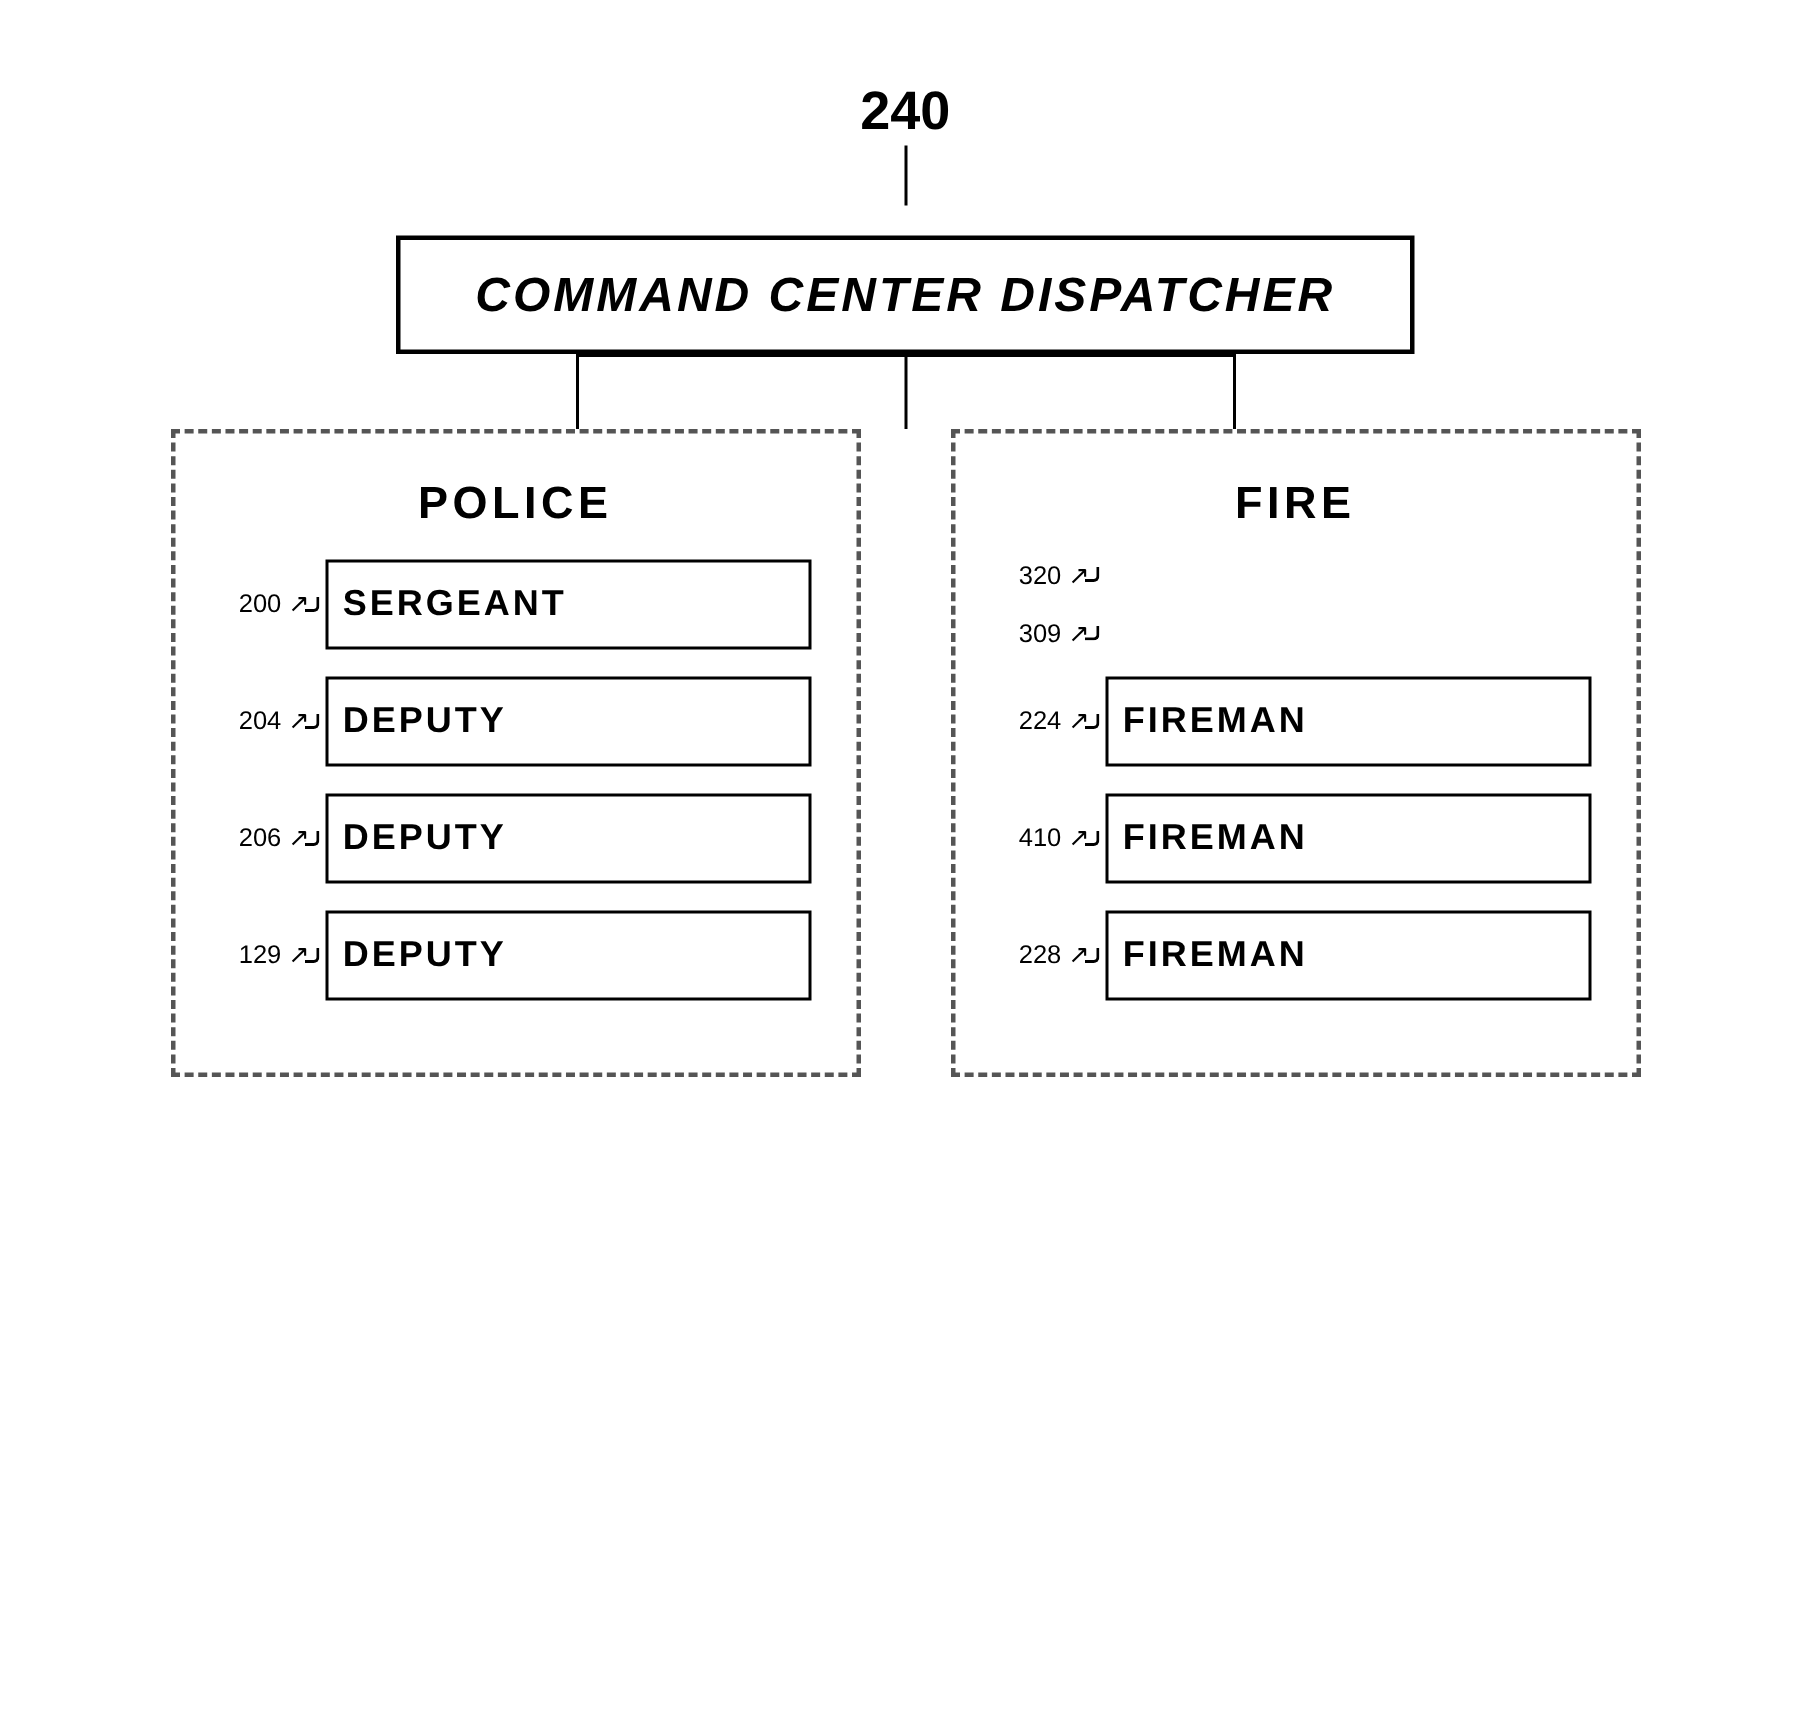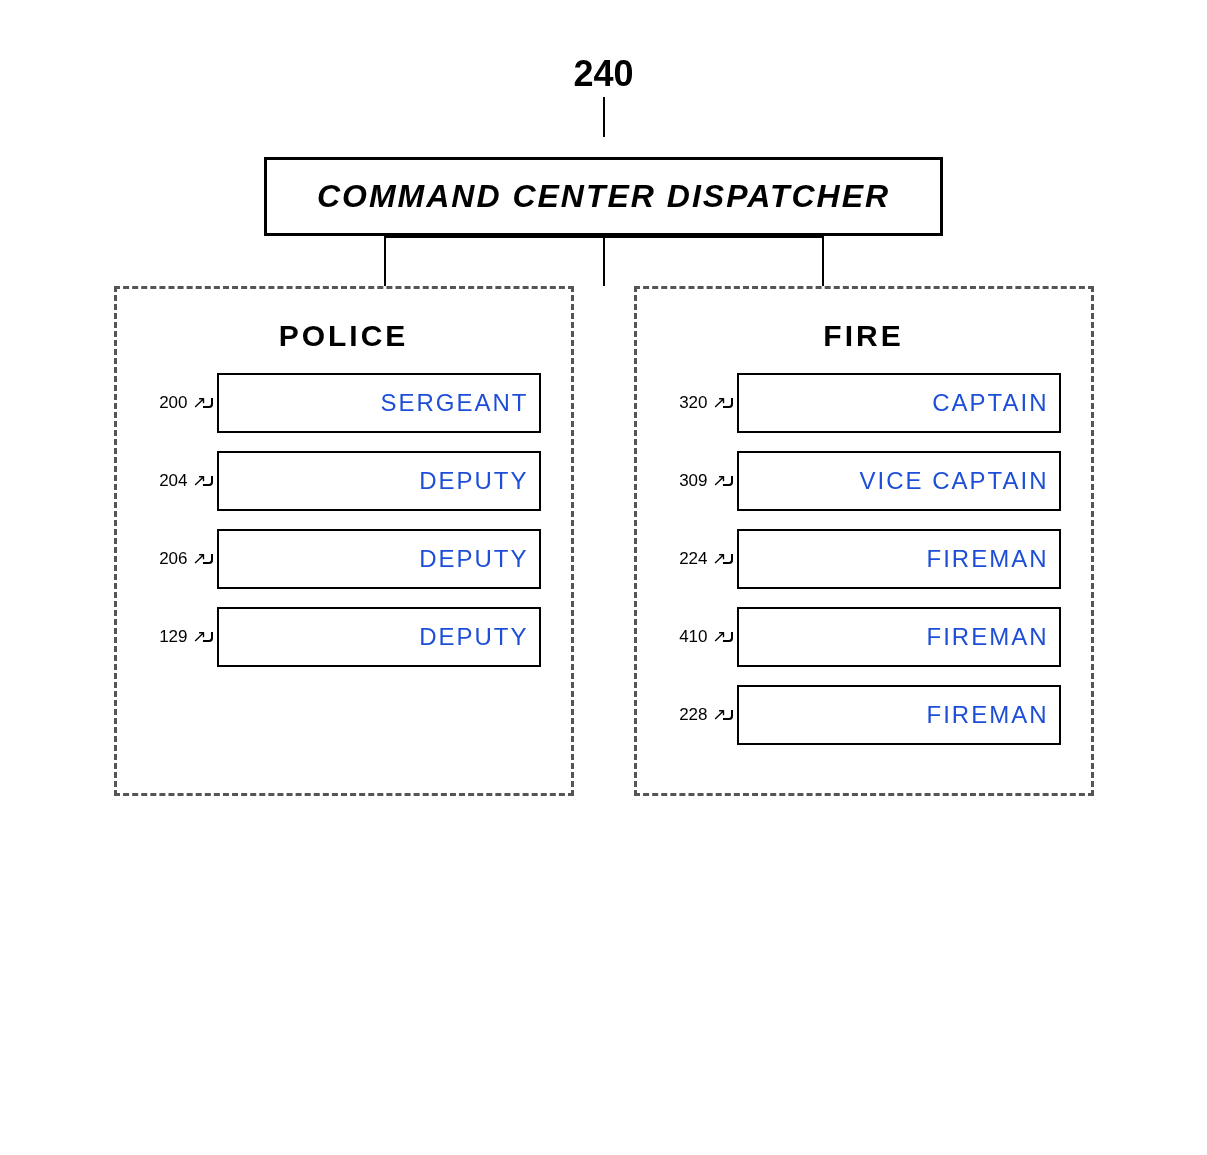--- a/index.html
+++ b/index.html
@@ -125,25 +125,25 @@
       border-right: 2px solid #000;
       border-bottom: 2px solid #000;
       border-radius: 0 0 4px 0;
     }
 
     .role-box {
       border: 2px solid #000;
       background: #fff;
       flex: 1;
       padding: 14px 10px;
-      text-align: right;
+      text-align: left;
       font-size: 24px;
-      font-weight: normal;
+      font-weight: bold;
       letter-spacing: 2px;
-      color: #1d4ed8;
+      color: #000000;
     }
 
     .branch-connector {
       display: flex;
       justify-content: center;
       width: 100%;
       position: relative;
       height: 50px;
     }
 
@@ -222,25 +222,23 @@
         <span class="role-number">129 ↗</span>
         <div class="role-box">DEPUTY</div>
       </div>
     </div>
 
     <div class="panel">
       <div class="panel-title">FIRE</div>
 
       <div class="role-row">
         <span class="role-number">320 ↗</span>
-        <div class="role-box">CAPTAIN</div>
       </div>
       <div class="role-row">
         <span class="role-number">309 ↗</span>
-        <div class="role-box">VICE CAPTAIN</div>
       </div>
       <div class="role-row">
         <span class="role-number">224 ↗</span>
         <div class="role-box">FIREMAN</div>
       </div>
       <div class="role-row">
         <span class="role-number">410 ↗</span>
         <div class="role-box">FIREMAN</div>
       </div>
       <div class="role-row">

